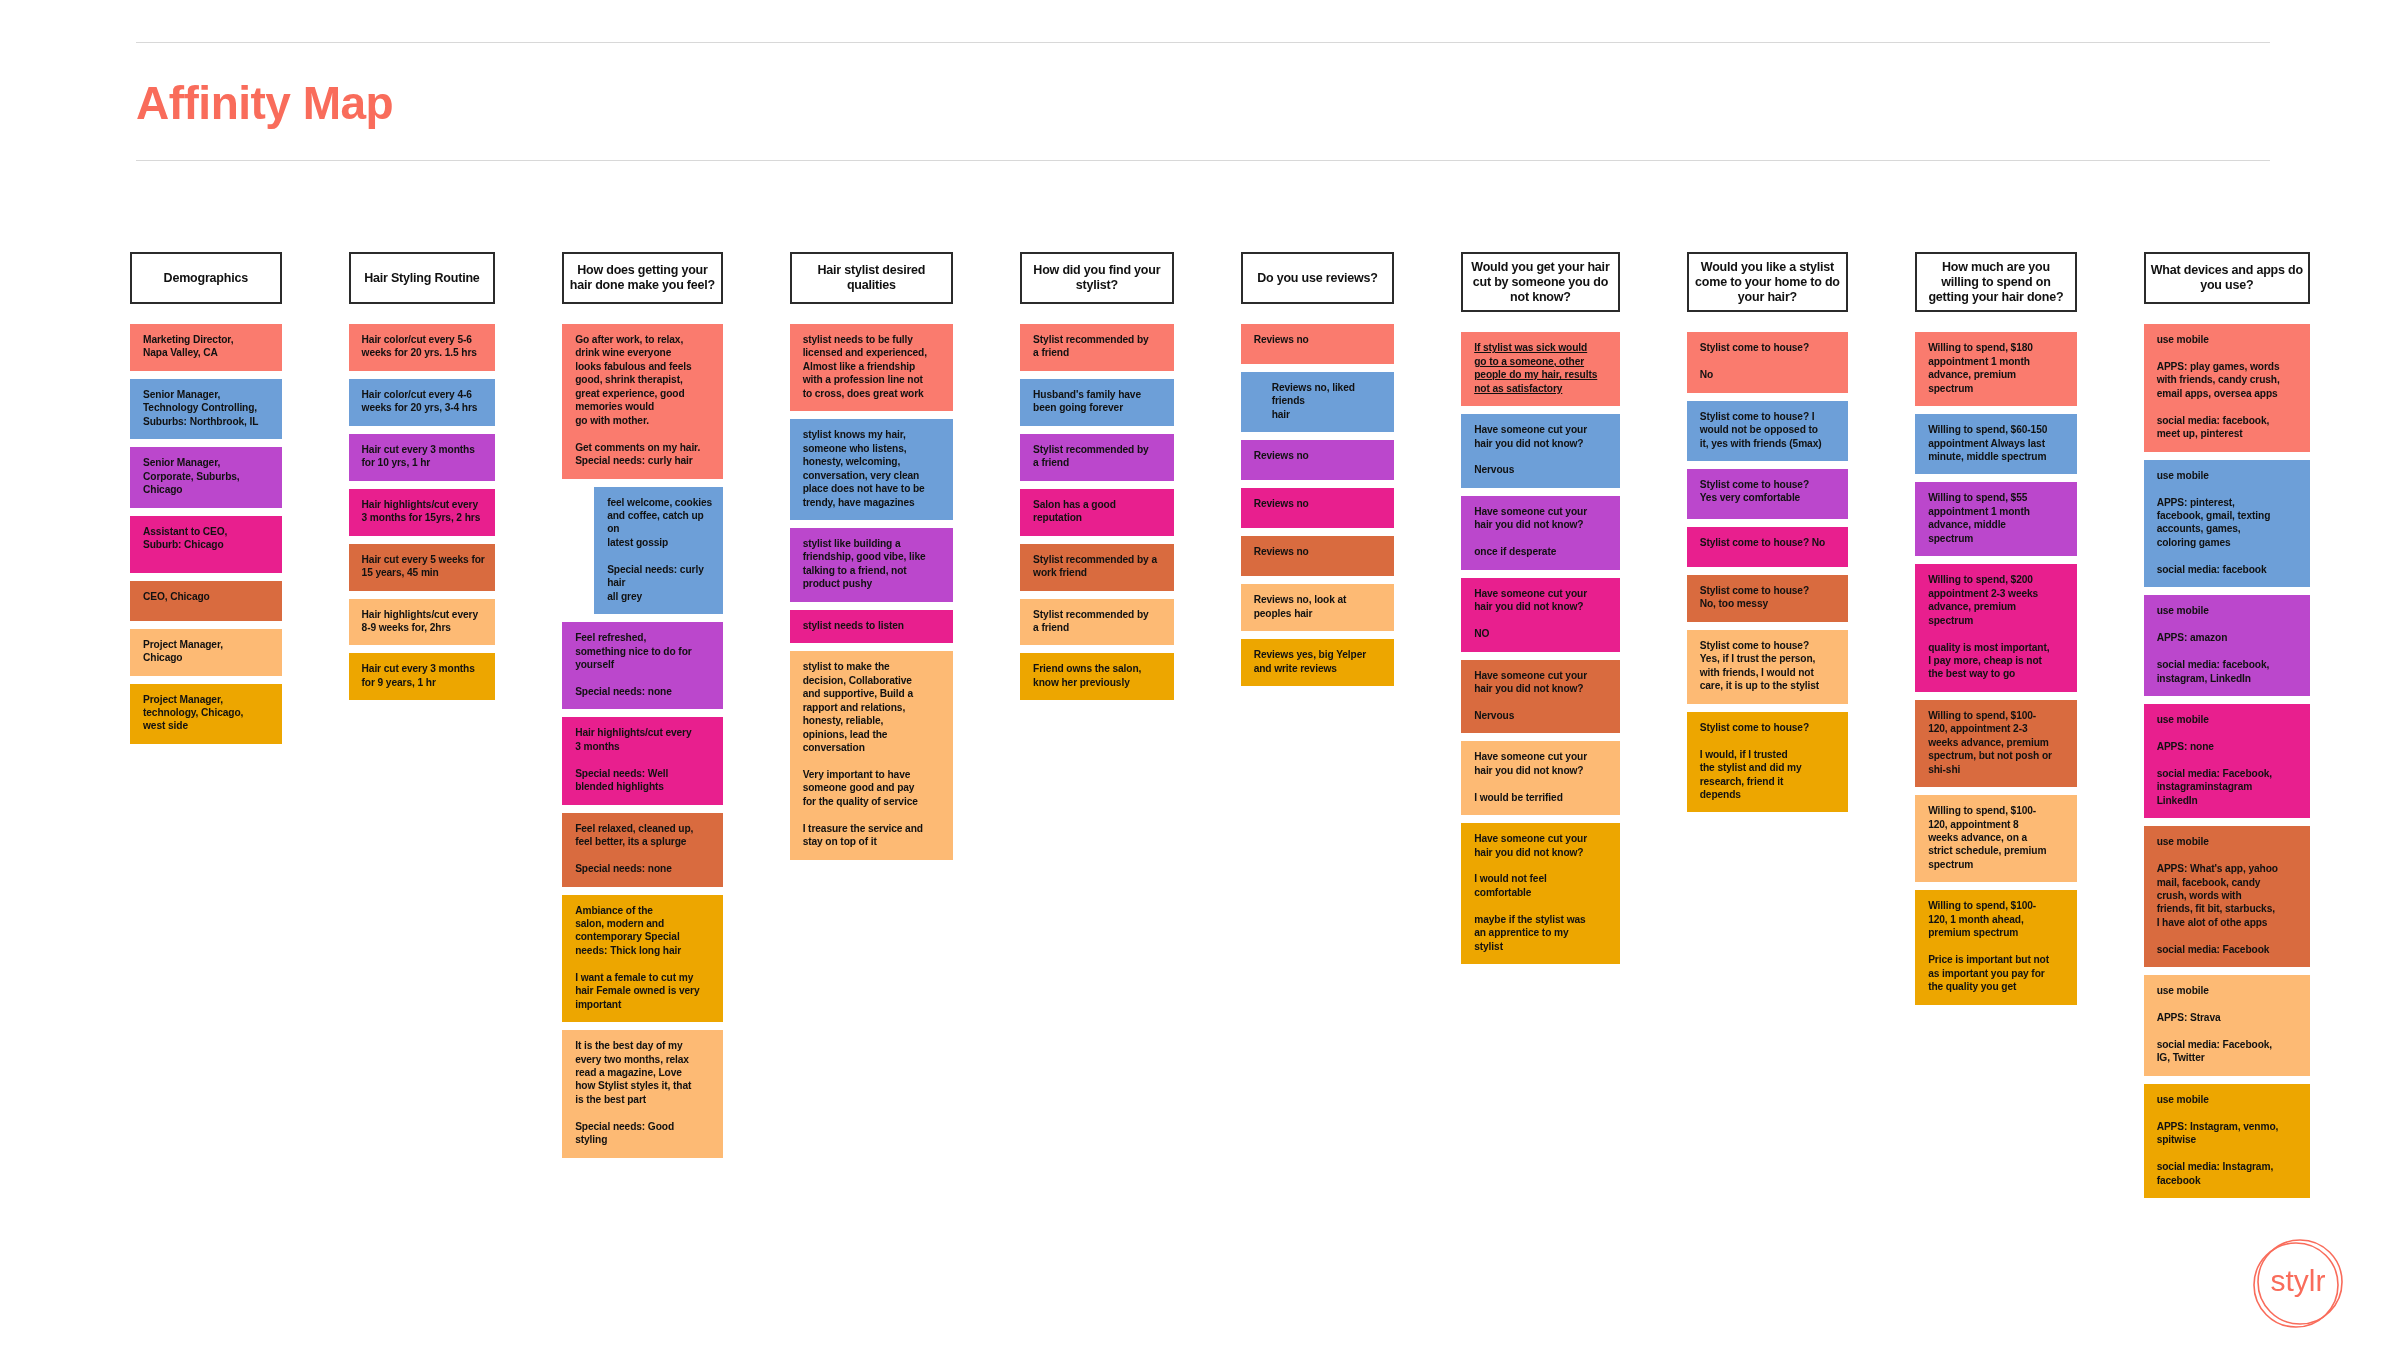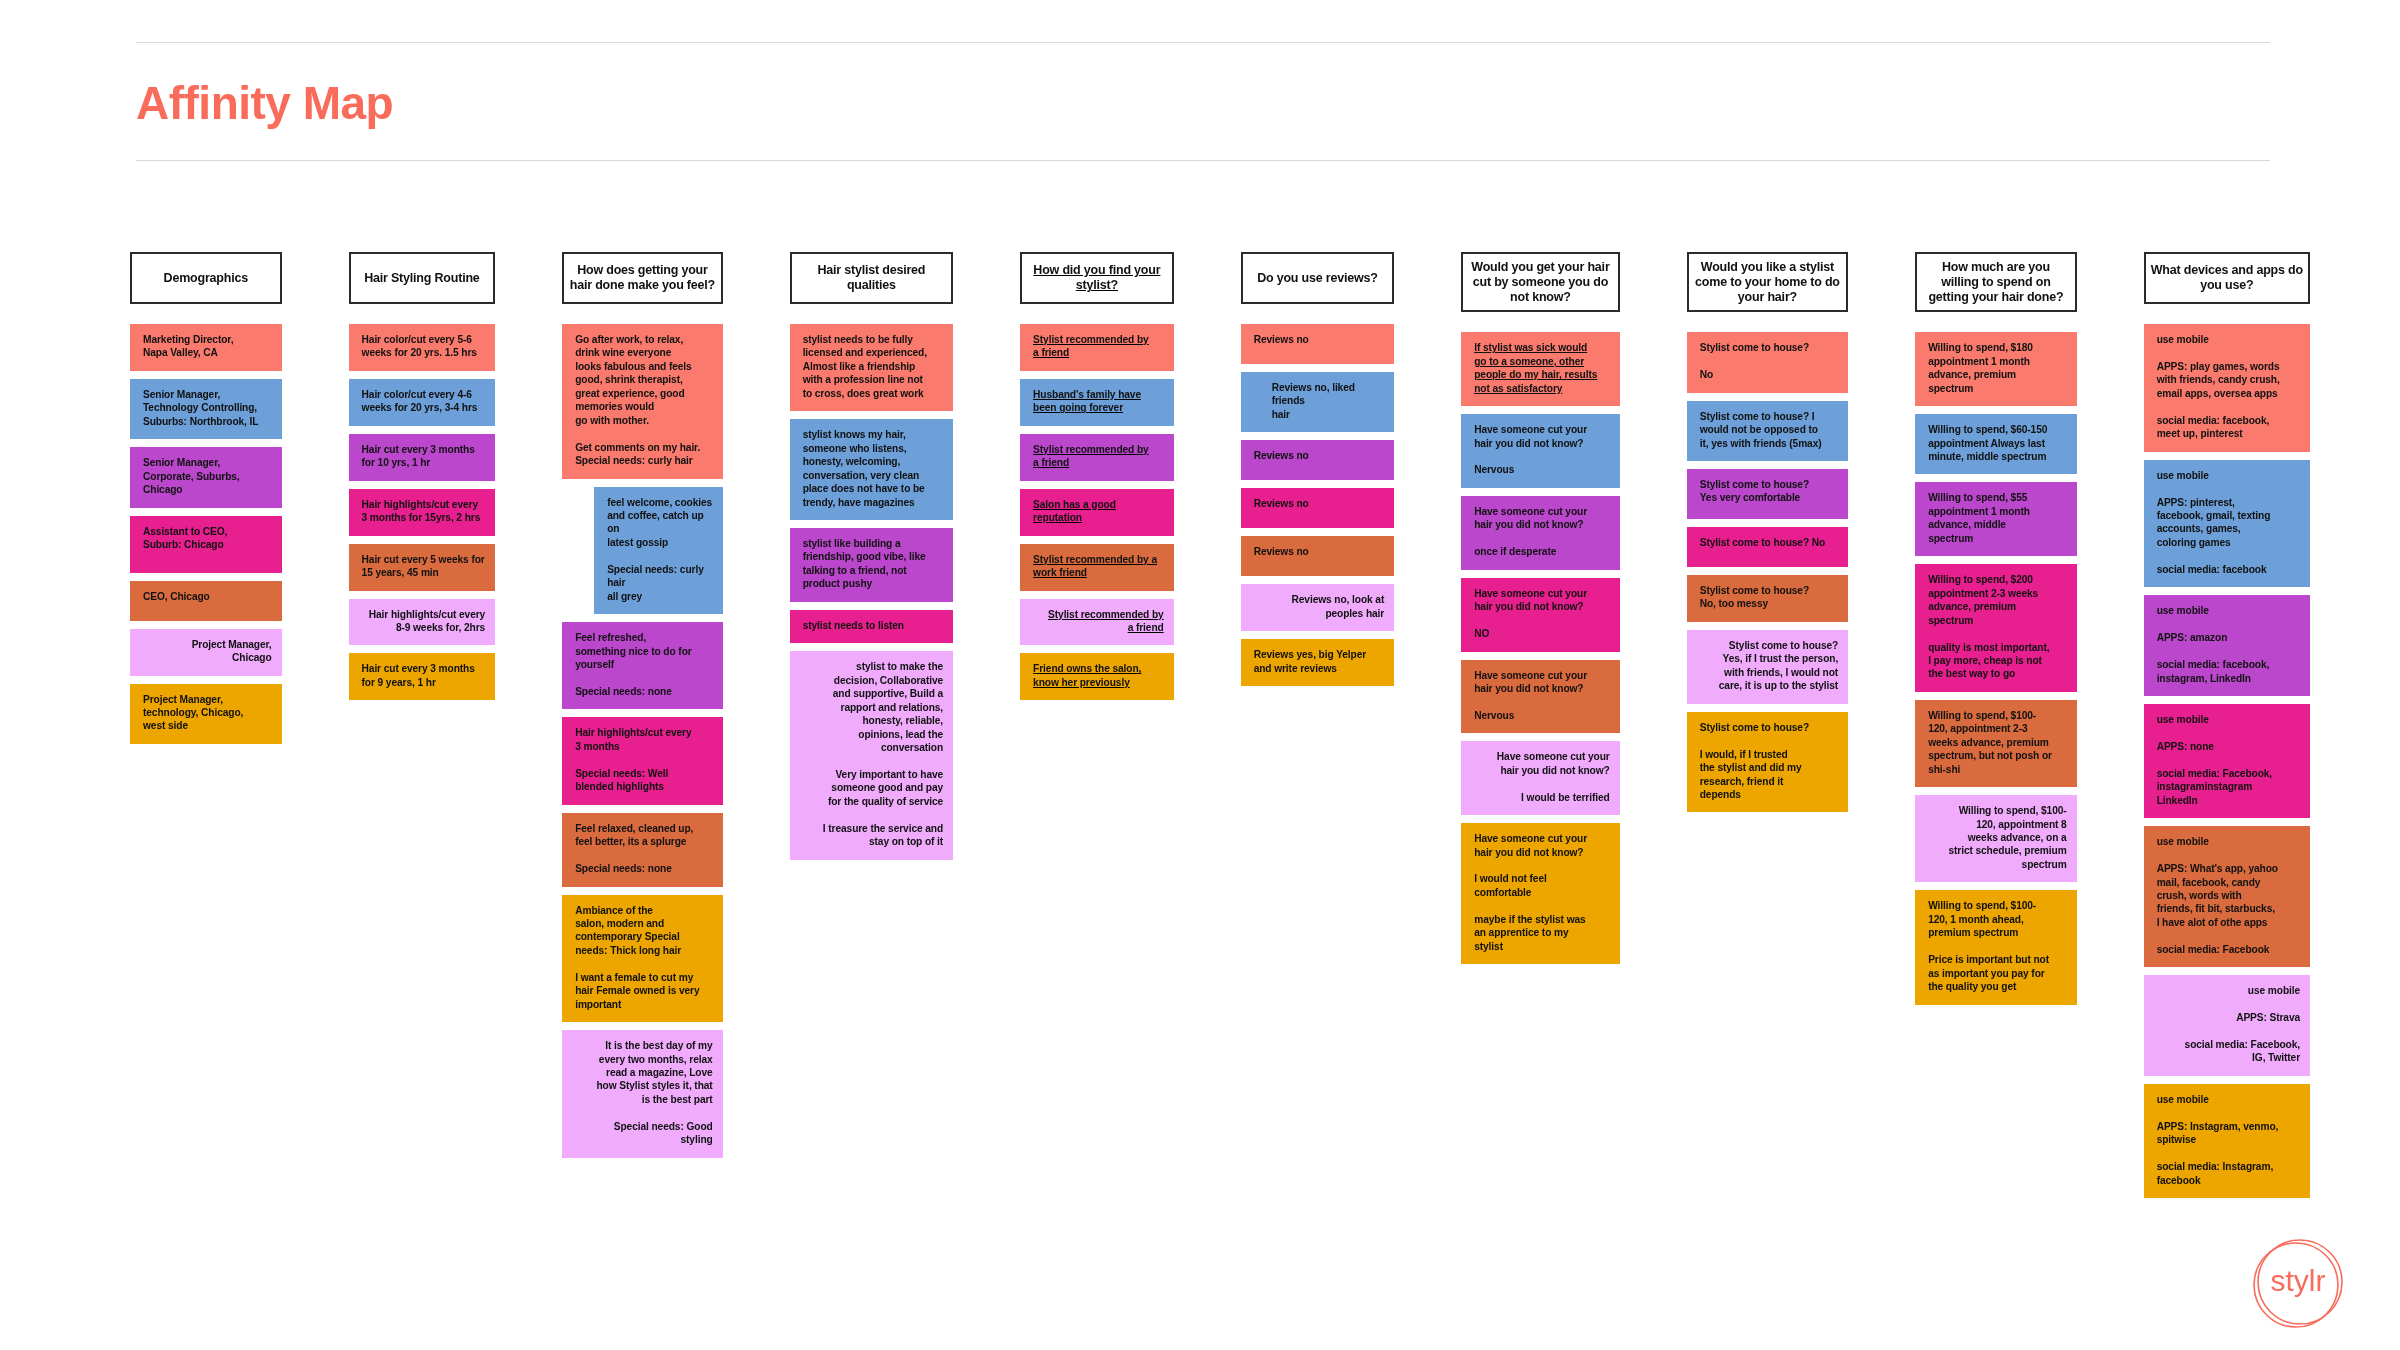--- a/index.html
+++ b/index.html
@@ -87,29 +87,29 @@
     letter-spacing: -0.1px;
     white-space: pre-line;
   }
 
   
   .c-salmon  { background: #fa7b6e; }
   .c-blue    { background: #6d9fd8; }
   .c-purple  { background: #bb47cc; }
   .c-magenta { background: #e81f8e; }
   .c-orange  { background: #d96b3f; }
-  .c-green   { background: #f0abfc; text-align: right; }
+  .c-green   { background: #fdba74; }
   .c-gold    { background: #eda600; }
 
   
   .col-0 { width: 153px; }
   .col-1 { width: 148px; }
   .col-2 { width: 162px; }
   .col-3 { width: 165px; }
-  .col-4 { width: 155px; text-decoration: underline; }
+  .col-4 { width: 155px; }
   .col-5 { width: 155px; }
   .col-6 { width: 160px; }
   .col-7 { width: 163px; }
   .col-8 { width: 163px; }
   .col-9 { width: 168px; }
 
   #logo {
     position: absolute;
     left: 2247px;
     top: 1232px;

